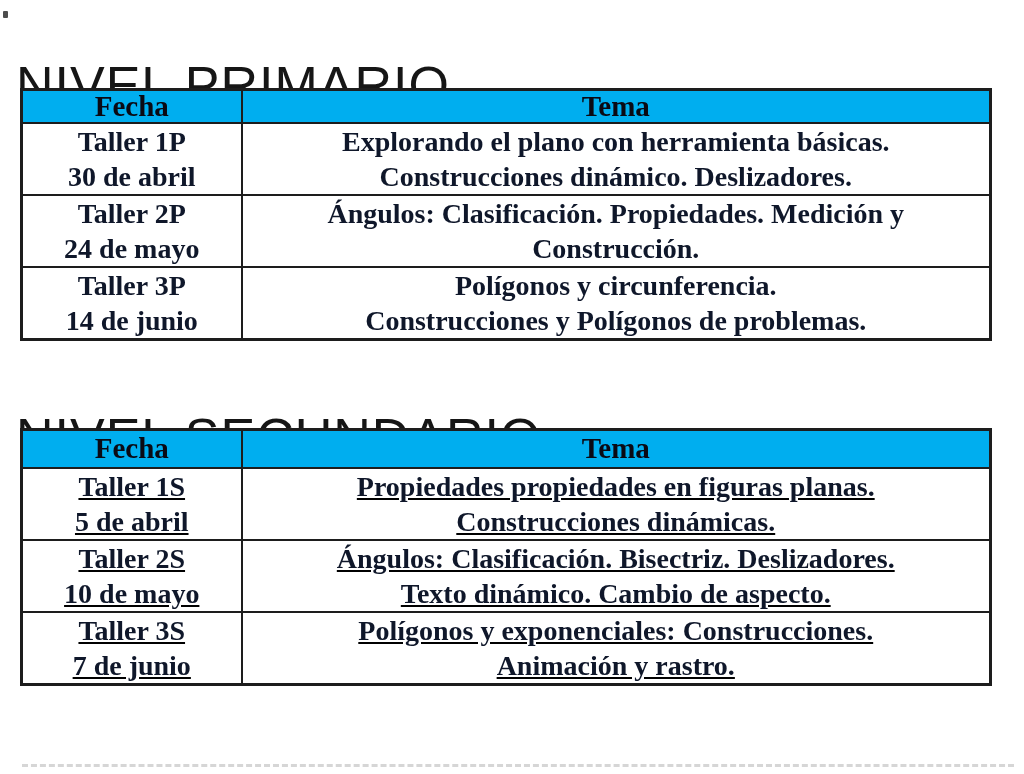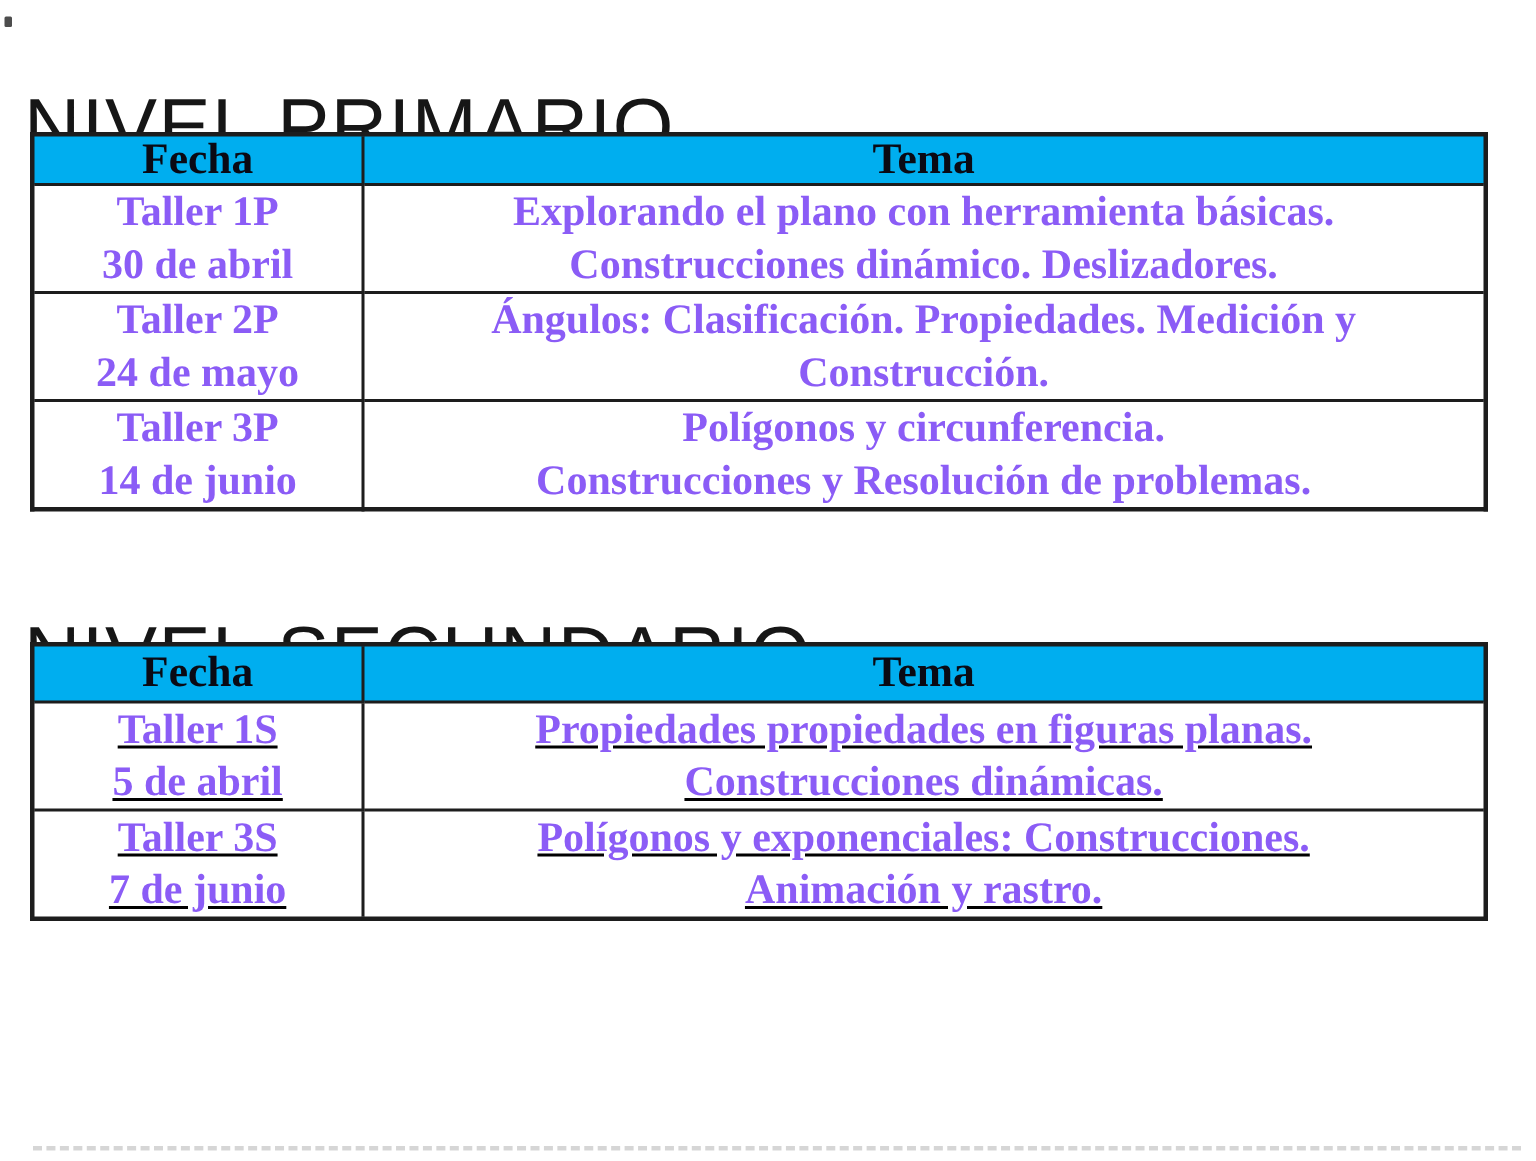--- a/index.html
+++ b/index.html
@@ -34,21 +34,21 @@
     border-collapse: collapse;
     table-layout: fixed;
     border: 3px solid #1d1d1d;
   }
   .schedule-table th,
   .schedule-table td {
     border: 2px solid #1d1d1d;
     padding: 0;
     vertical-align: middle;
     text-align: center;
-    color: #8b5cf6;
+    color: #0f172a;
   }
   .schedule-table th {
     background: #00AEEF;
     font-weight: bold;
     font-size: 29px;
     line-height: 29px;
     color: #0a0a14;
   }
   .col-fecha { width: 220px; }
   .cell-line {
@@ -119,21 +119,21 @@
         <div class="cell-line">Construcción.</div>
       </td>
     </tr>
     <tr class="drow">
       <td>
         <div class="cell-line">Taller 3P</div>
         <div class="cell-line">14 de junio</div>
       </td>
       <td>
         <div class="cell-line">Polígonos y circunferencia.</div>
-        <div class="cell-line">Construcciones y Resolución de problemas.</div>
+        <div class="cell-line">Construcciones y Polígonos de problemas.</div>
       </td>
     </tr>
   </tbody>
     </table>
 
   <h1 class="section-title" style="top: 376px;">NIVEL SECUNDARIO</h1>
 
   <table class="schedule-table t2" style="top: 428px;">
     <colgroup>
       <col class="col-fecha">
@@ -149,20 +149,30 @@
         <div class="cell-line">Taller 1S</div>
         <div class="cell-line">5 de abril</div>
       </td>
       <td>
         <div class="cell-line">Propiedades propiedades en figuras planas.</div>
         <div class="cell-line">Construcciones dinámicas.</div>
       </td>
     </tr>
     <tr class="drow">
       <td>
+        <div class="cell-line">Taller 2S</div>
+        <div class="cell-line">10 de mayo</div>
+      </td>
+      <td>
+        <div class="cell-line">Ángulos: Clasificación. Bisectriz. Deslizadores.</div>
+        <div class="cell-line">Texto dinámico. Cambio de aspecto.</div>
+      </td>
+    </tr>
+    <tr class="drow">
+      <td>
         <div class="cell-line">Taller 3S</div>
         <div class="cell-line">7 de junio</div>
       </td>
       <td>
         <div class="cell-line">Polígonos y exponenciales: Construcciones.</div>
         <div class="cell-line">Animación y rastro.</div>
       </td>
     </tr>
   </tbody>
     </table>

